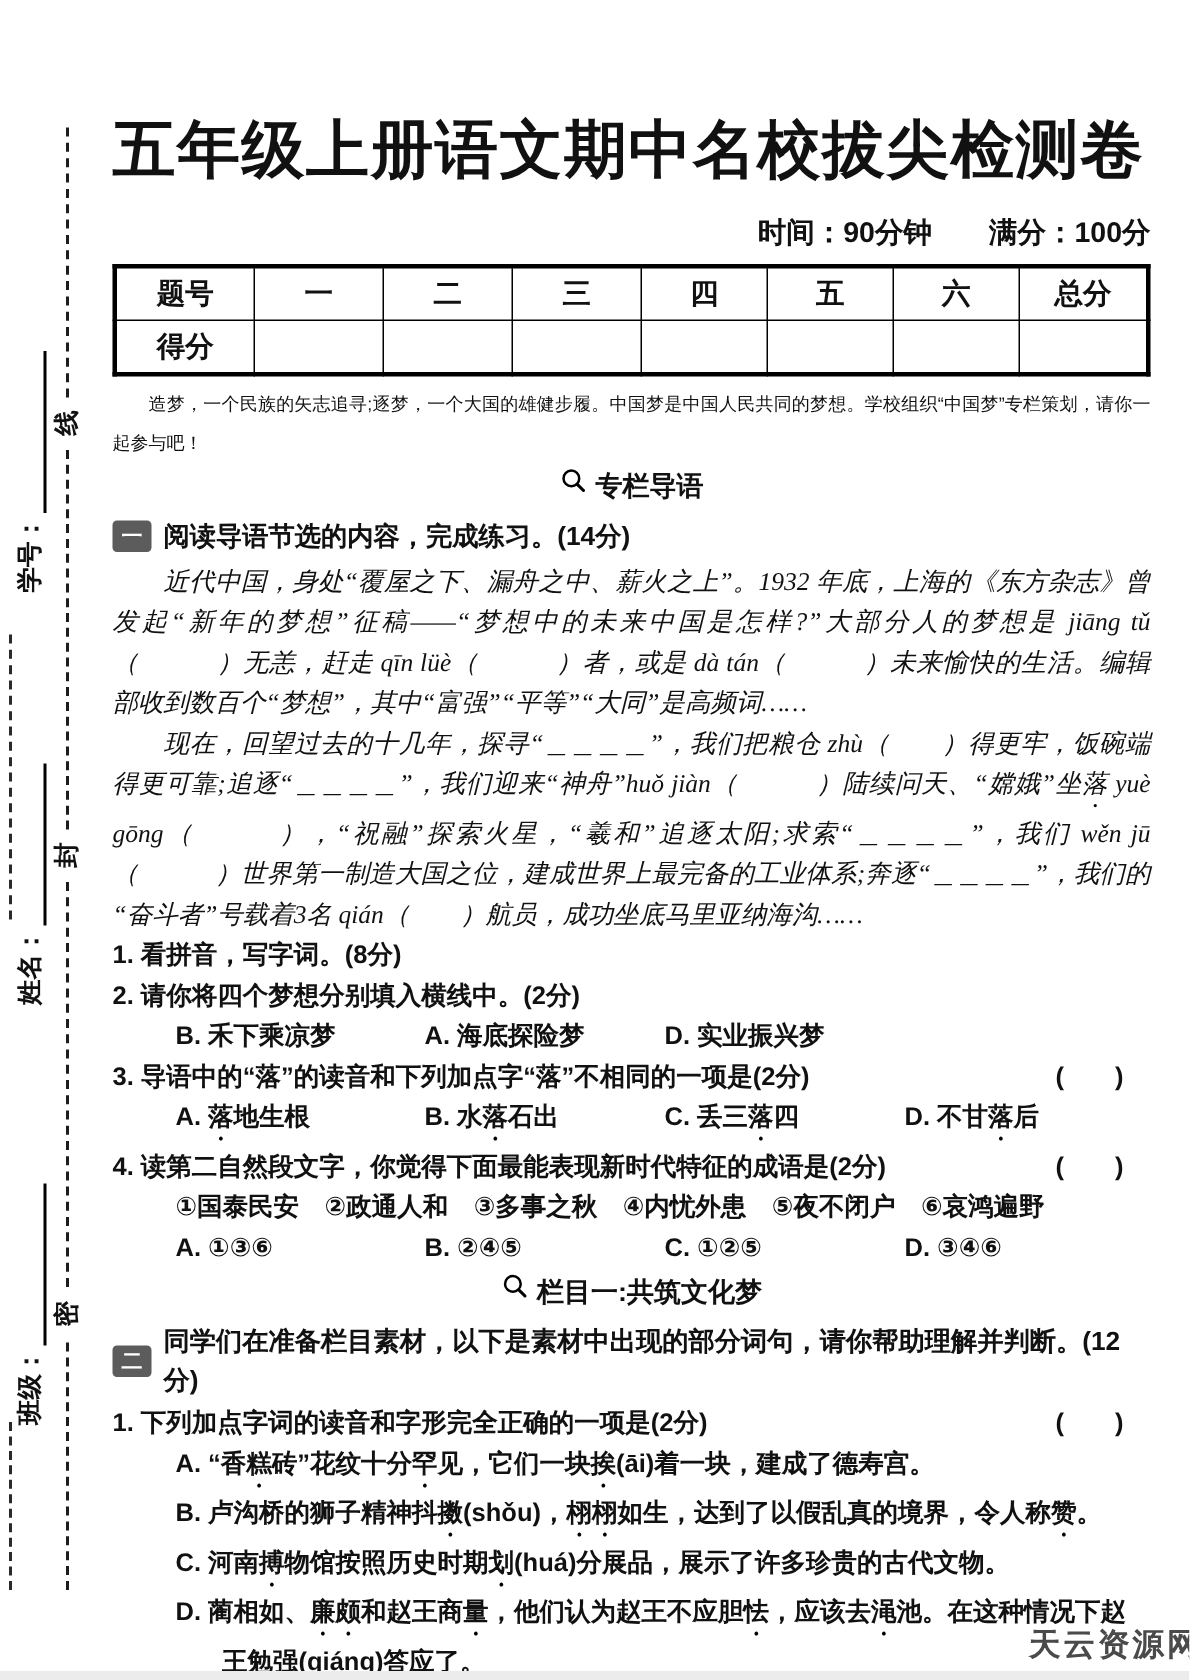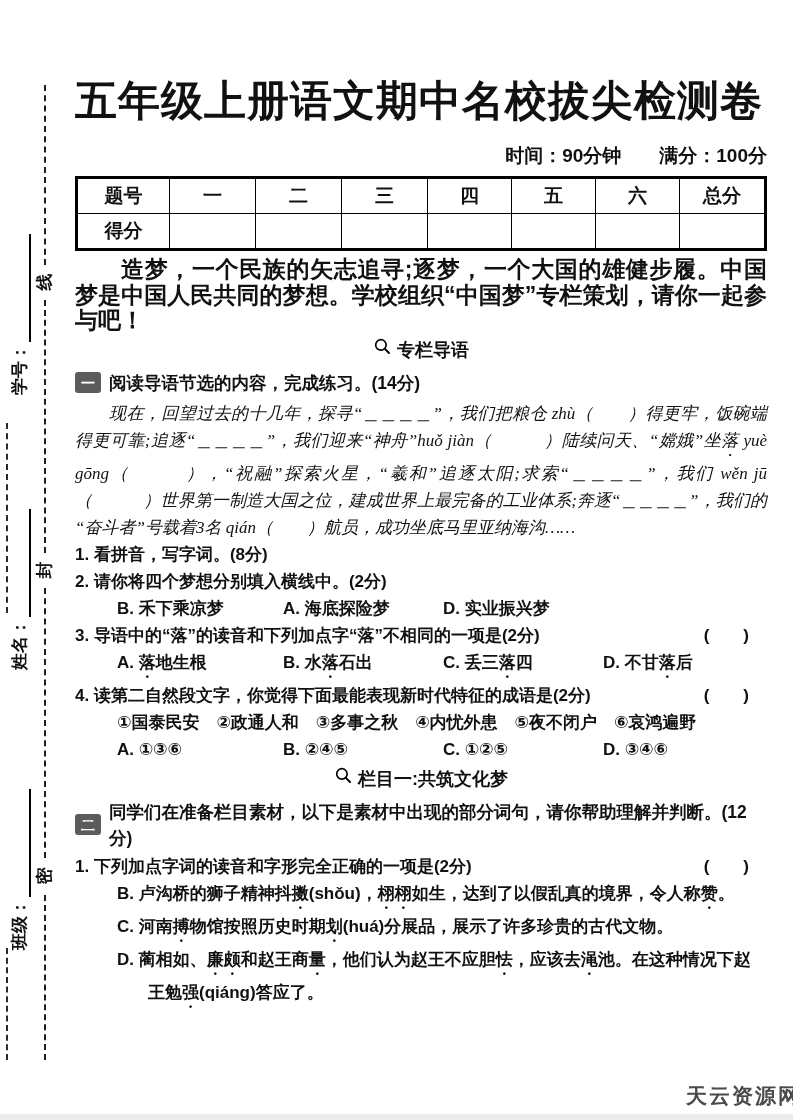--- a/index.html
+++ b/index.html
@@ -18,21 +18,21 @@
   
   .main{position:absolute;left:75px;top:74px;width:692px;}
   .title{font-family:"Liberation Serif","DejaVu Serif",serif;font-weight:900;
          font-size:42px;line-height:54px;text-align:left;letter-spacing:1px;white-space:nowrap;}
   .meta{margin-top:16px;text-align:right;font-weight:700;font-size:19px;line-height:24px;}
 
   table.score{width:100%;margin-top:8px;border-collapse:collapse;border:3px solid #000;}
   table.score td{border:1.6px solid #000;height:34px;text-align:center;
                  font-size:19px;font-weight:700;padding:0;}
 
-  .intro{margin:6px 0 0 0;font-size:23px;font-weight:700;line-height:25.5px;
+  .intro{margin:6px 0 0 0;font-size:12px;font-weight:400;line-height:25.5px;
          text-align:justify;text-indent:2em;}
 
   .caption{margin-top:3px;display:flex;align-items:flex-start;justify-content:center;
            gap:5px;font-weight:700;font-size:18px;line-height:26px;}
   .mag{display:inline-block;flex:0 0 auto;}
 
   .sec-head{margin-top:7px;display:flex;align-items:center;gap:8px;
             font-weight:700;font-size:17.5px;line-height:26px;}
   .secnum{flex:0 0 auto;width:26px;height:21px;background:#5c5c5c;color:#fff;border-radius:3px;
           display:flex;align-items:center;justify-content:center;font-size:14px;font-weight:700;}
@@ -138,20 +138,21 @@
       </span>
       <span>专栏导语</span>
     </div>
 
     <div class="sec-head">
       <span class="secnum">一</span>
       <span>阅读导语节选的内容，完成练习。(14分)</span>
     </div>
 
     <div class="passage">
+      <p>近代中国，身处“覆屋之下、漏舟之中、薪火之上”。1932 年底，上海的《东方杂志》曾发起“新年的梦想”征稿——“梦想中的未来中国是怎样?”大部分人的梦想是 jiāng tǔ（　　　）无恙，赶走 qīn lüè（　　　）者，或是 dà tán（　　　）未来愉快的生活。编辑部收到数百个“梦想”，其中“富强”“平等”“大同”是高频词……</p>
       <p>现在，回望过去的十几年，探寻“＿＿＿＿”，我们把粮仓 zhù（　　）得更牢，饭碗端得更可靠;追逐“＿＿＿＿”，我们迎来“神舟”huǒ jiàn（　　　）陆续问天、“嫦娥”坐<span class="em-dot">落</span> yuè gōng（　　　），“祝融”探索火星，“羲和”追逐太阳;求索“＿＿＿＿”，我们 wěn jū（　　　）世界第一制造大国之位，建成世界上最完备的工业体系;奔逐“＿＿＿＿”，我们的“奋斗者”号载着3名 qián（　　）航员，成功坐底马里亚纳海沟……</p>
     </div>
 
     <div class="qline">
       <span>1. 看拼音，写字词。(8分)</span>
     </div>
 
     <div class="qline">
       <span>2. 请你将四个梦想分别填入横线中。(2分)</span>
     </div>
@@ -196,20 +197,21 @@
 
     <div class="sec-head">
       <span class="secnum">二</span>
       <span>同学们在准备栏目素材，以下是素材中出现的部分词句，请你帮助理解并判断。(12分)</span>
     </div>
 
     <div class="qline" style="margin-top:2px;">
       <span>1. 下列加点字词的读音和字形完全正确的一项是(2分)</span>
       <span class="bracket">(　　)</span>
     </div>
+    <div class="opt-line">A. “香<span class="em-dot">糕</span>砖”花纹十分<span class="em-dot">罕</span>见，它们一块<span class="em-dot">挨</span>(āi)着一块，建成了德寿宫。</div>
     <div class="opt-line">B. 卢沟桥的狮子精神抖<span class="em-dot">擞</span>(shǒu)，<span class="em-dot">栩</span><span class="em-dot">栩</span>如生，达到了以假乱真的境界，令人称<span class="em-dot">赞</span>。</div>
     <div class="opt-line">C. 河南<span class="em-dot">搏</span>物馆按照历史时期<span class="em-dot">划</span>(huá)分展品，展示了许多珍贵的古代文物。</div>
     <div class="opt-line">D. 蔺相如、<span class="em-dot">廉</span><span class="em-dot">颇</span>和赵王商<span class="em-dot">量</span>，他们认为赵王不应胆<span class="em-dot">怯</span>，应该去<span class="em-dot">渑</span>池。在这种情况下赵王勉<span class="em-dot">强</span>(qiáng)答应了。</div>
 
   </div>
 
   <div class="watermark">天云资源网</div>
   <div class="bottom-strip"></div>
 </div>
 

